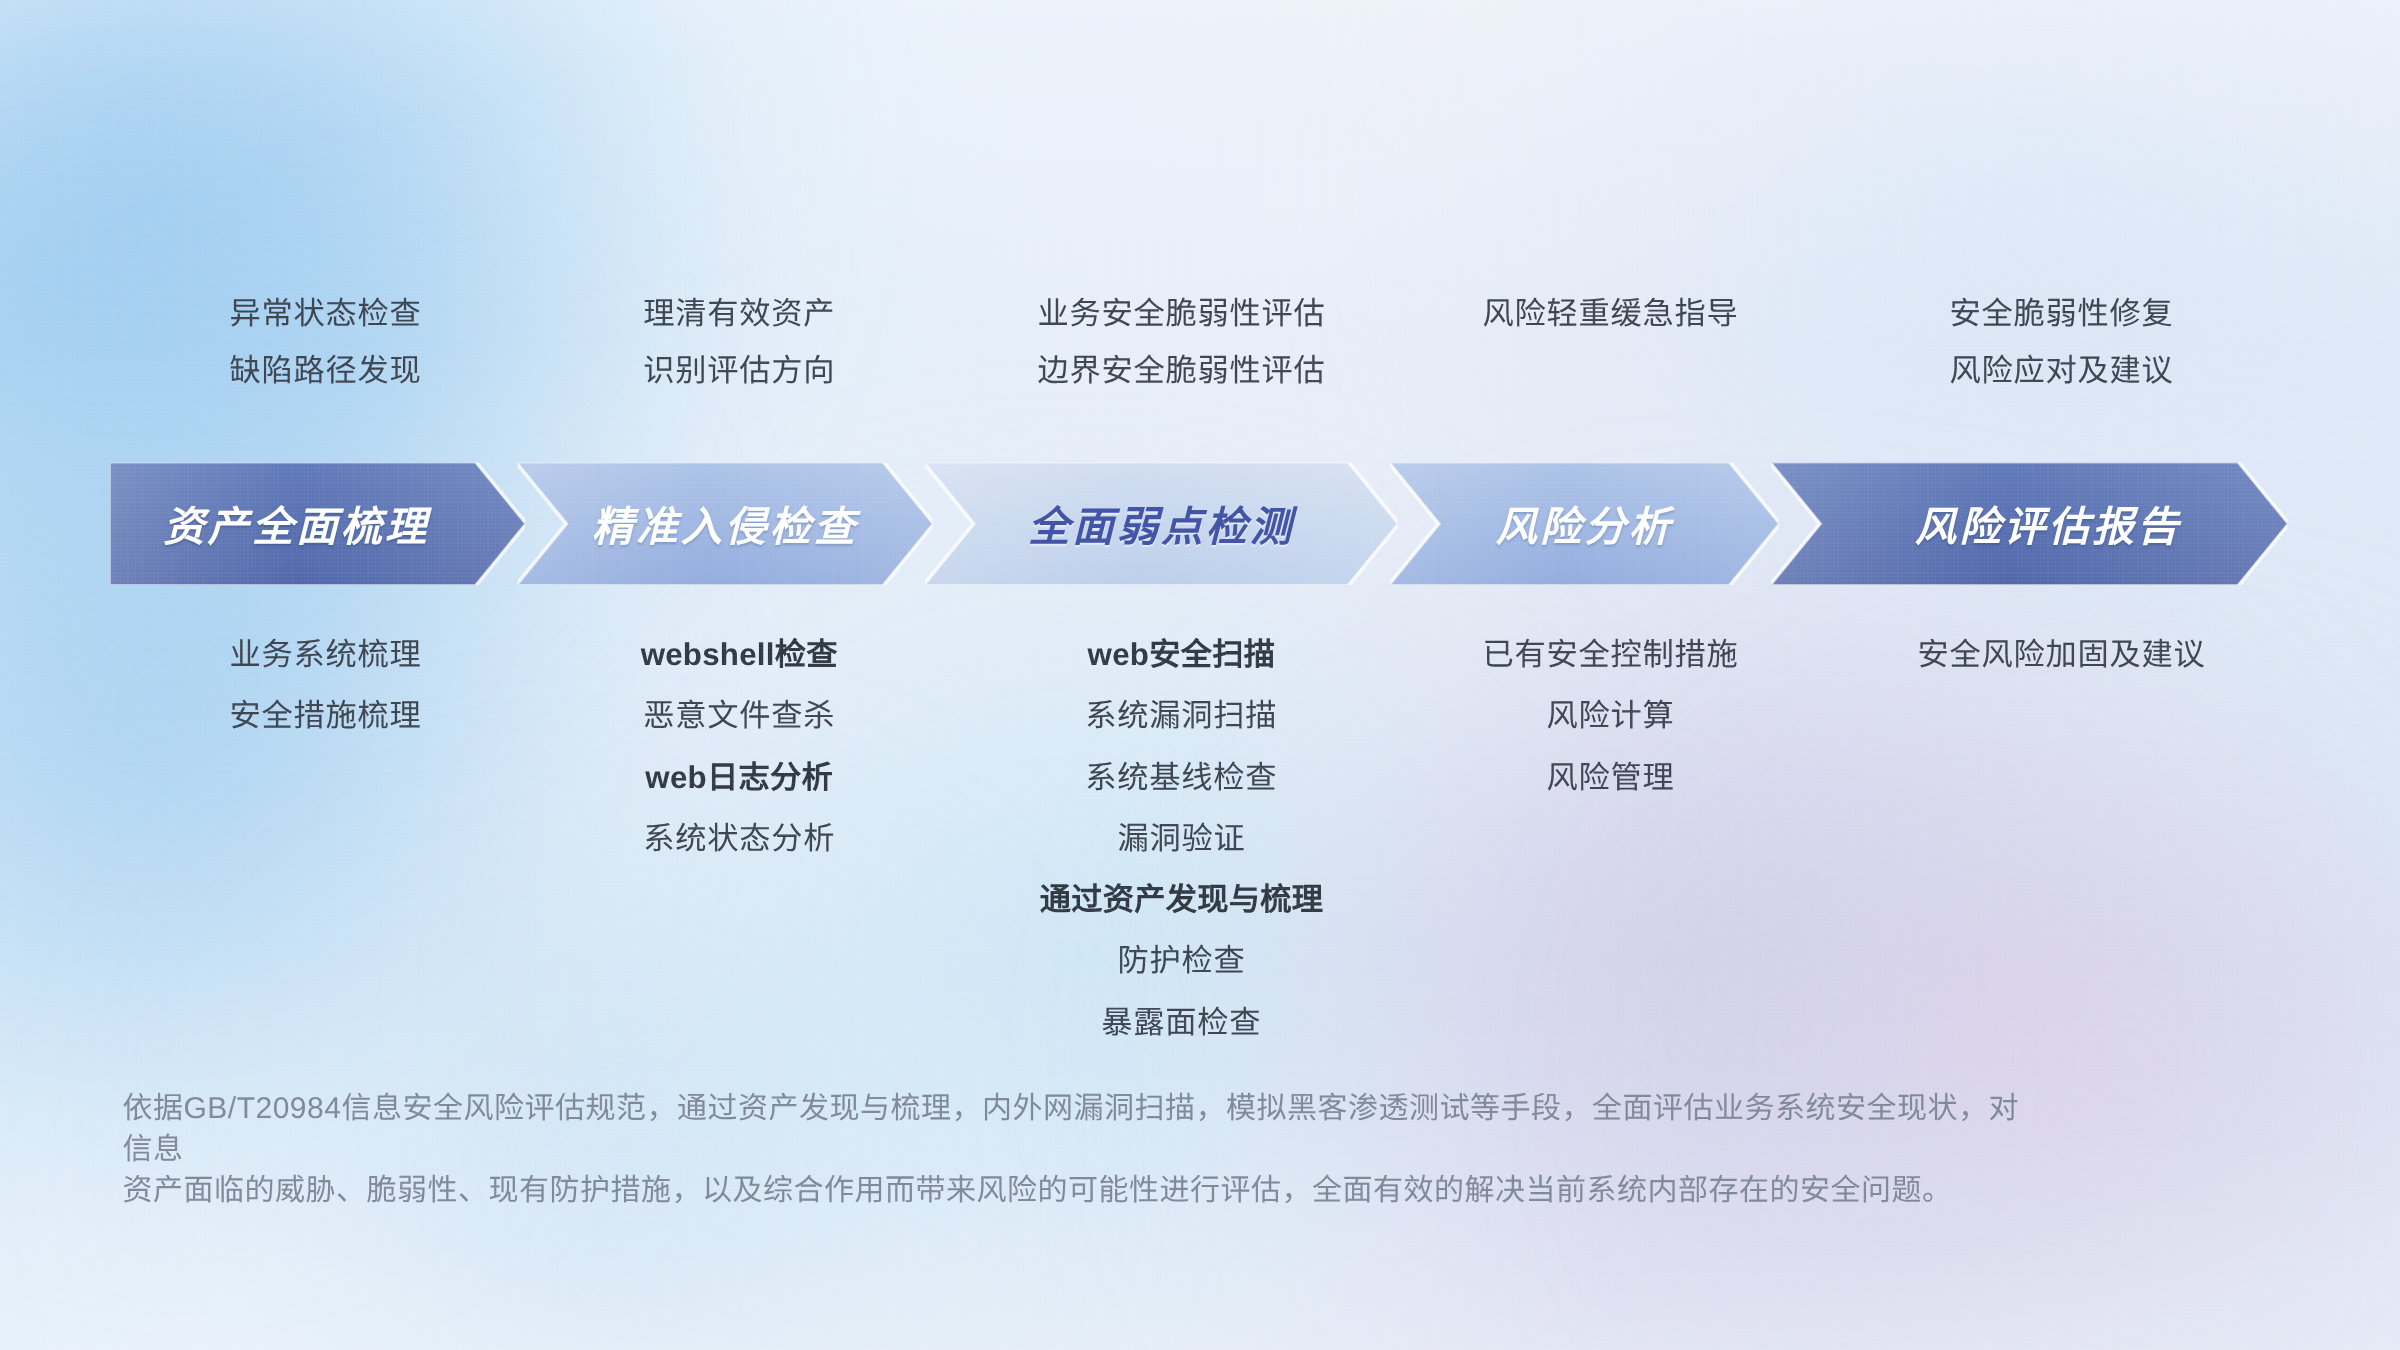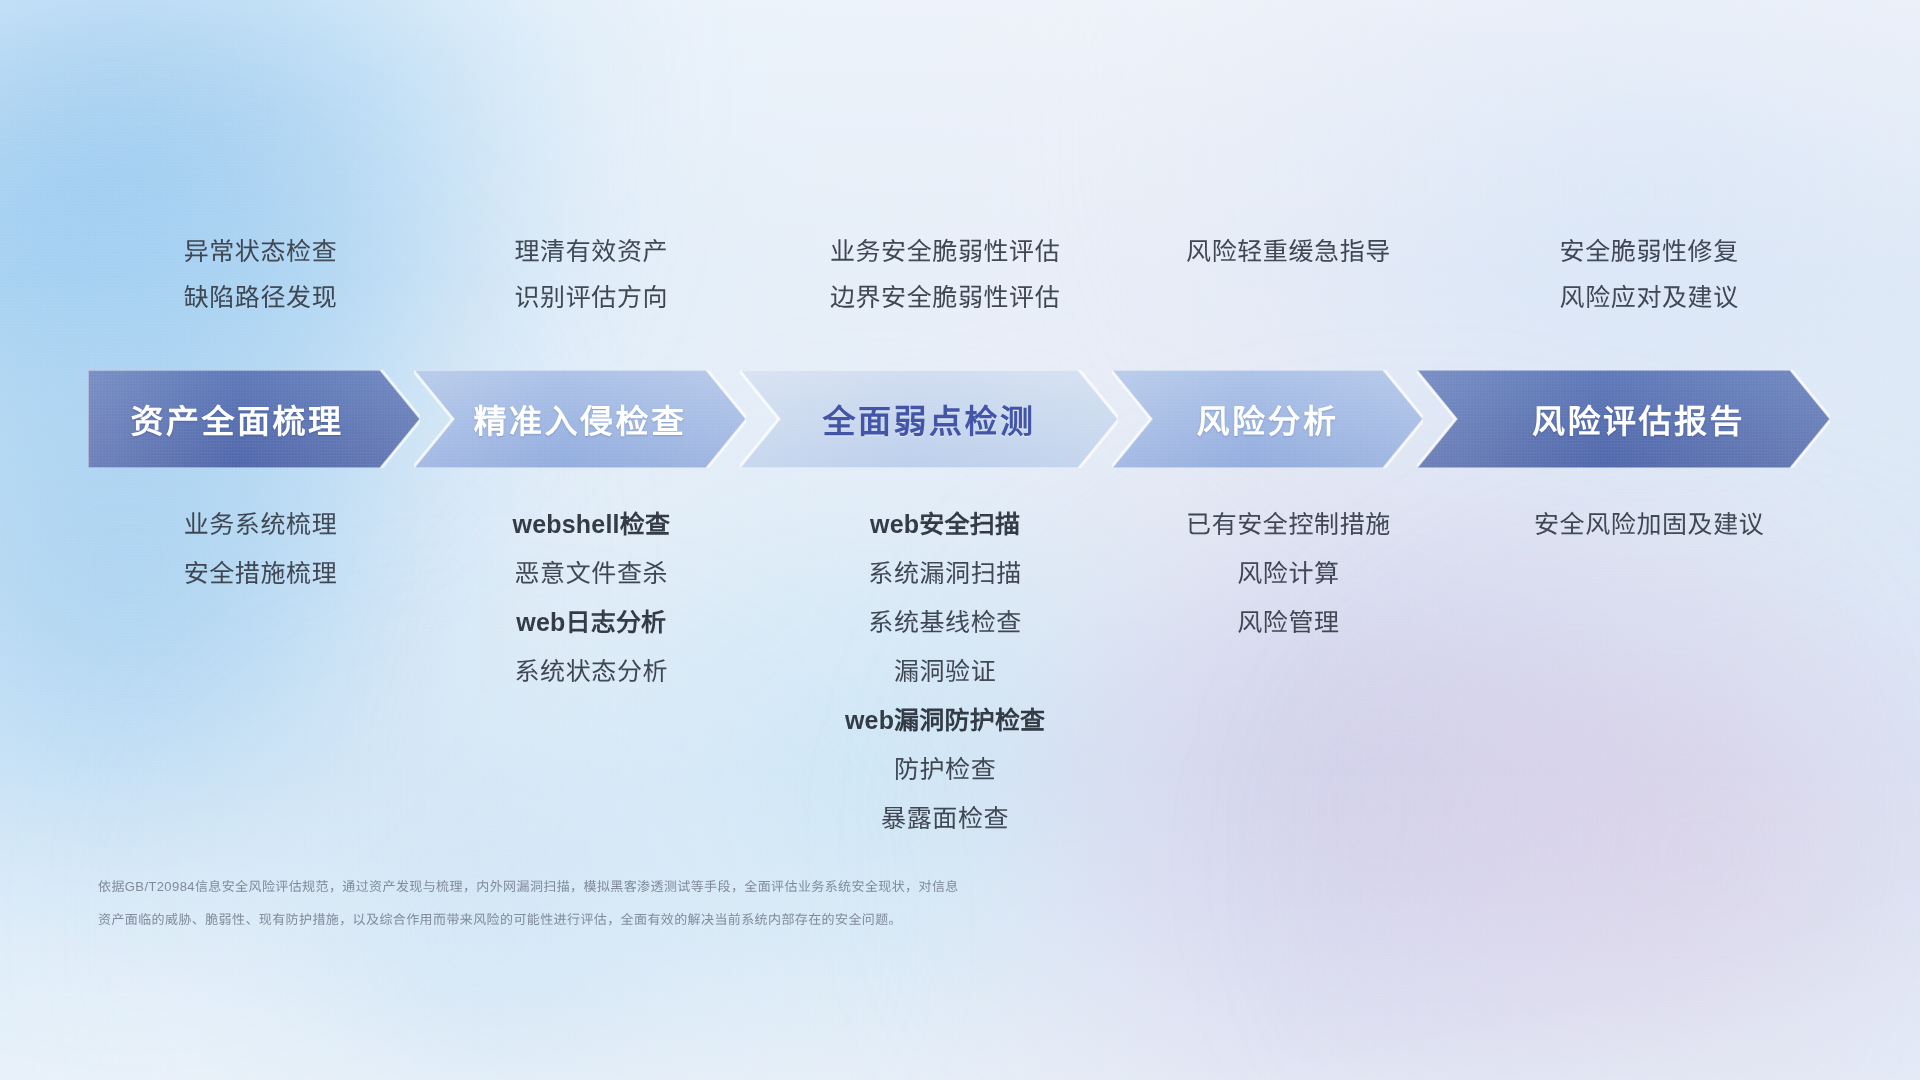--- a/index.html
+++ b/index.html
@@ -69,21 +69,21 @@
     font-size:25px;color:#3c4450;line-height:46px;
     letter-spacing:.6px;white-space:nowrap;font-weight:400;
   }
 
   
   .chev-band{
     position:absolute;left:88px;top:370px;width:1766px;height:98px;
   }
   .chev{
     position:absolute;top:0;height:98px;
-    display:flex;align-items:center;
+    display:flex;align-items:center;font-style:italic;
   }
   .chev-svg{position:absolute;left:0;top:0;}
   .chev-label{
     position:relative;z-index:3;width:100%;text-align:center;
     font-size:33px;font-weight:700;letter-spacing:2.5px;
     white-space:nowrap;
   }
   .chev-label.on-dark{
     color:#ffffff;
     text-shadow:0 1px 2px rgba(40,60,110,.35);
@@ -111,21 +111,21 @@
     font-size:25px;color:#3c4450;line-height:49px;
     letter-spacing:.6px;white-space:nowrap;font-weight:400;
   }
   .list-item.emph{font-weight:700;color:#2f3742;letter-spacing:.2px;}
 
   
   .footer{
     position:absolute;left:98px;top:870px;width:1540px;
   }
   .footer-line{
-    font-size:13px;color:#7f8898;line-height:33px;letter-spacing:.4px;
+    font-size:24px;color:#7f8898;line-height:33px;letter-spacing:.4px;
   }
 
   
   .grain{
     position:absolute;inset:0;pointer-events:none;opacity:.16;
     background-image:
       repeating-linear-gradient(0deg, rgba(255,255,255,.22) 0px, rgba(255,255,255,.22) 1px, rgba(0,0,0,0) 1px, rgba(0,0,0,0) 3px),
       repeating-linear-gradient(90deg, rgba(255,255,255,.18) 0px, rgba(255,255,255,.18) 1px, rgba(0,0,0,0) 1px, rgba(0,0,0,0) 3px);
   }
 </style>
@@ -281,21 +281,21 @@
           <div class="list-item emph">webshell检查</div>
           <div class="list-item">恶意文件查杀</div>
           <div class="list-item emph">web日志分析</div>
           <div class="list-item">系统状态分析</div>
         </div>
         <div class="list-col" style="width: 378px;">
           <div class="list-item emph">web安全扫描</div>
           <div class="list-item">系统漏洞扫描</div>
           <div class="list-item">系统基线检查</div>
           <div class="list-item">漏洞验证</div>
-          <div class="list-item emph">web漏洞防护检查</div>
+          <div class="list-item emph">通过资产发现与梳理</div>
           <div class="list-item">防护检查</div>
           <div class="list-item">暴露面检查</div>
         </div>
         <div class="list-col" style="width: 311px;">
           <div class="list-item">已有安全控制措施</div>
           <div class="list-item">风险计算</div>
           <div class="list-item">风险管理</div>
         </div>
         <div class="list-col" style="width: 413px;">
           <div class="list-item">安全风险加固及建议</div>

